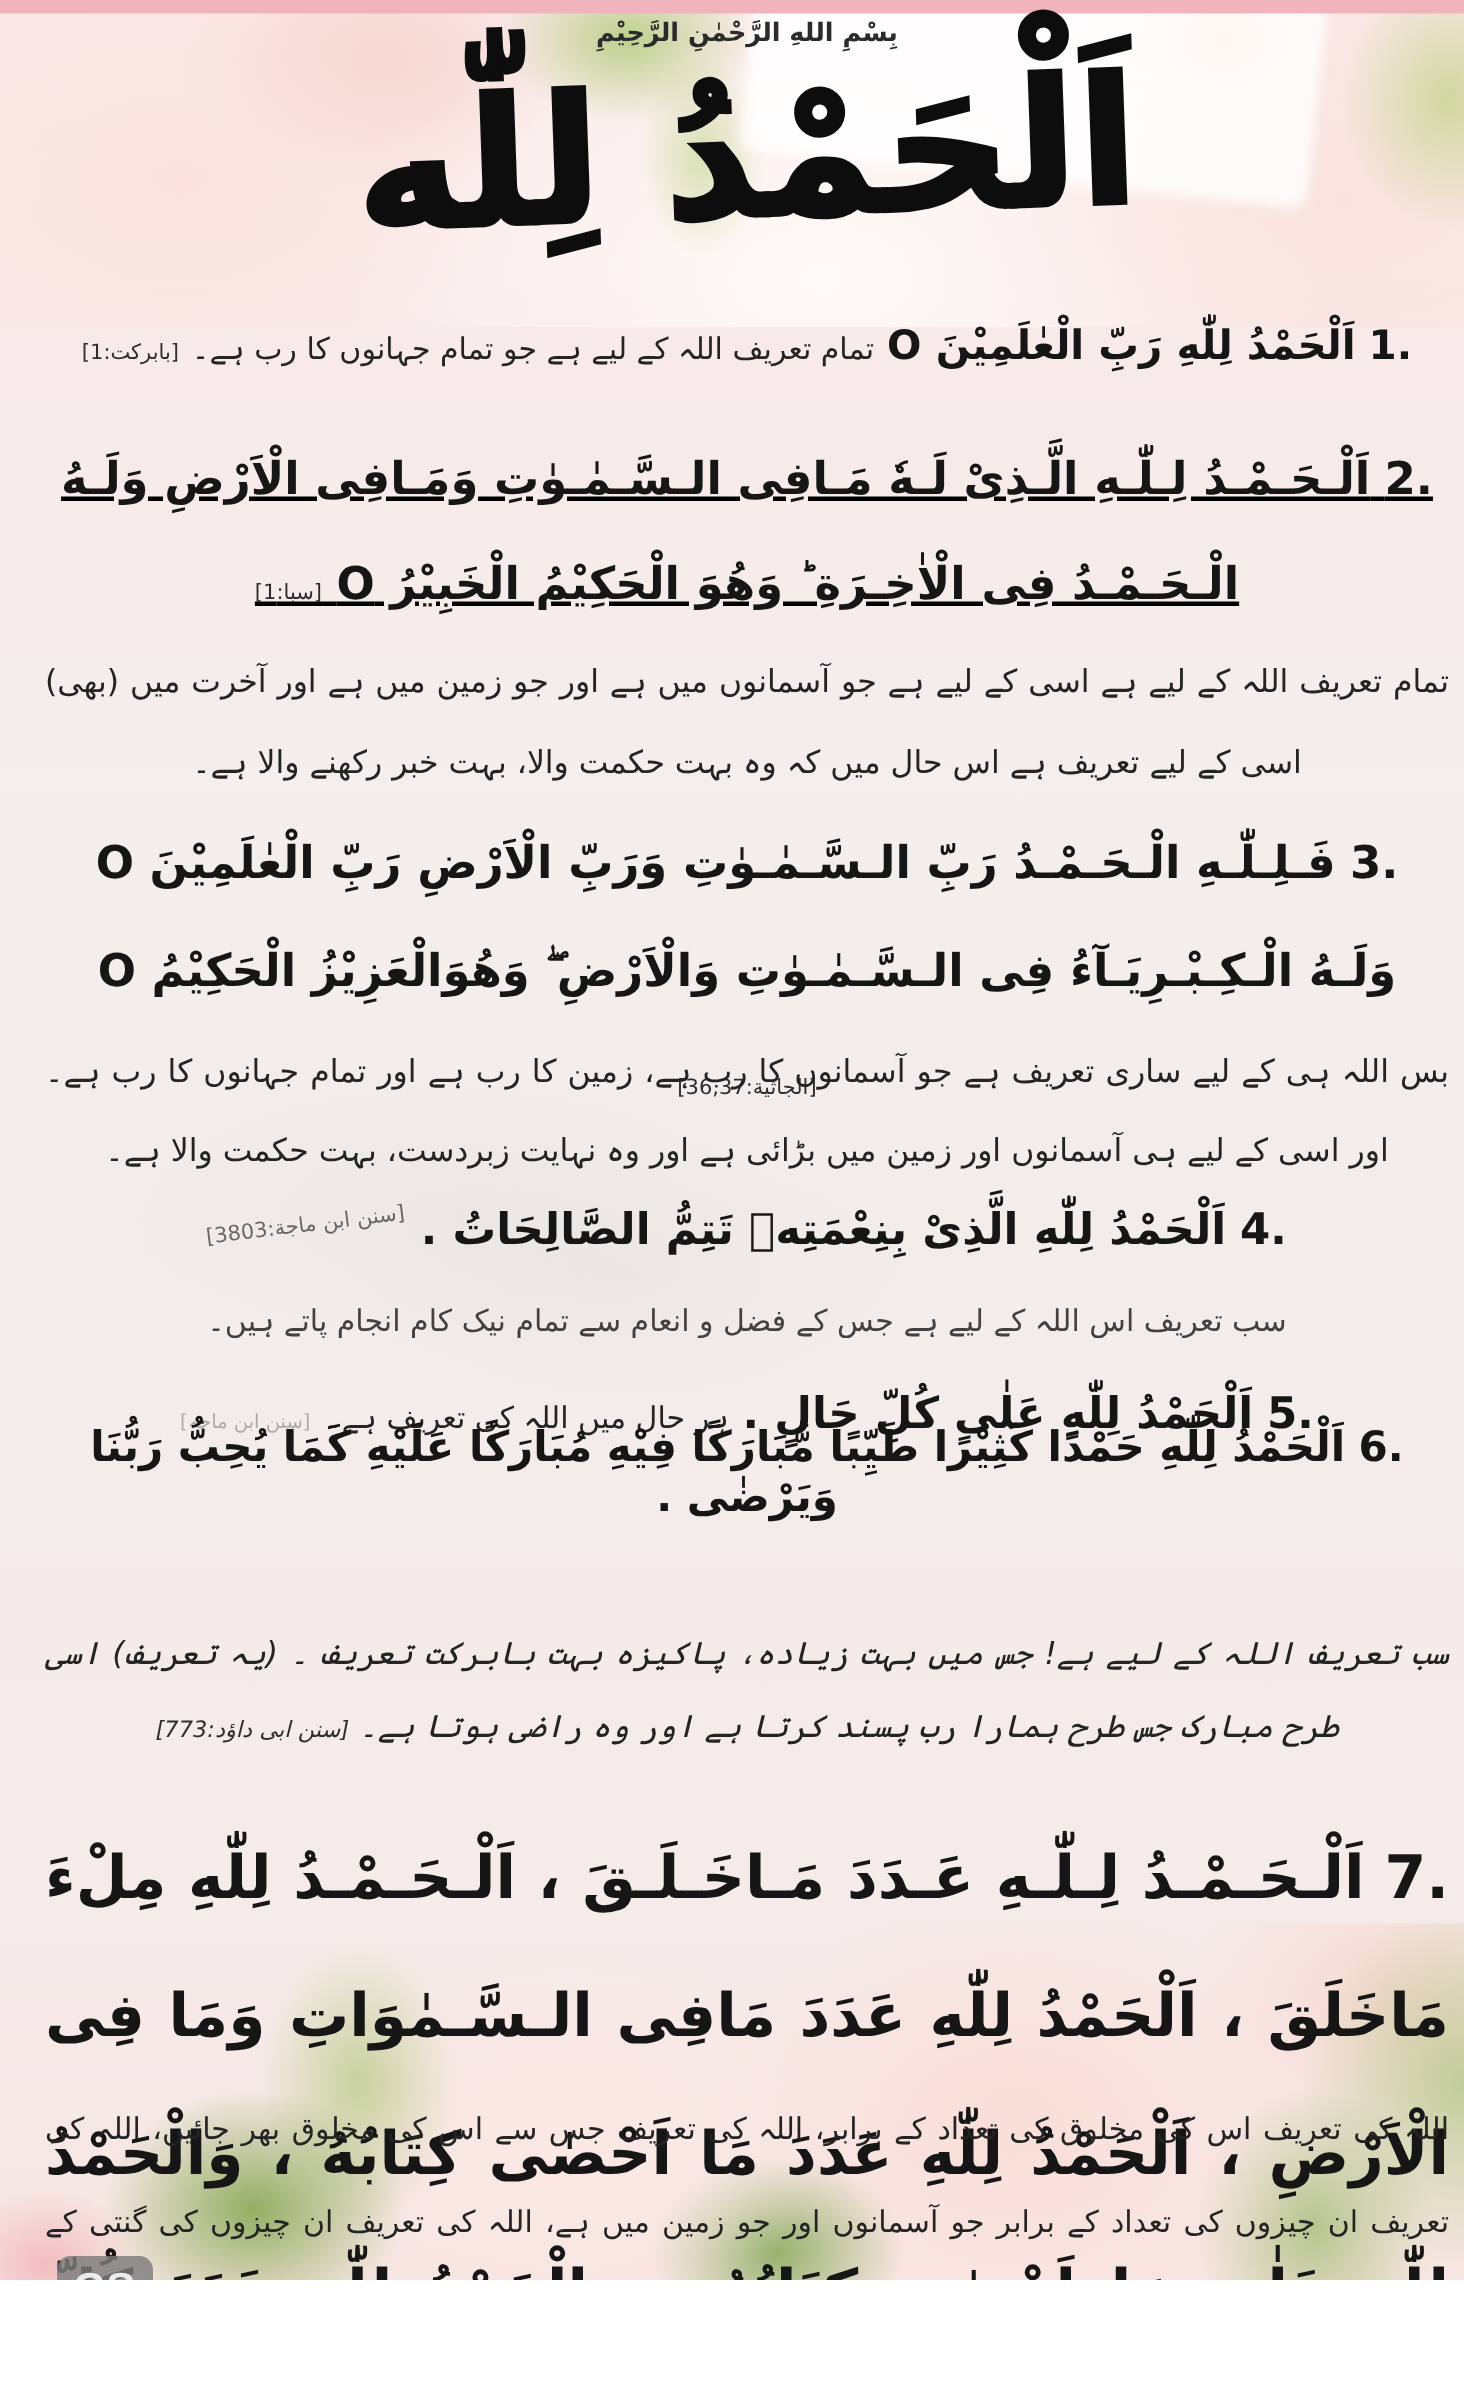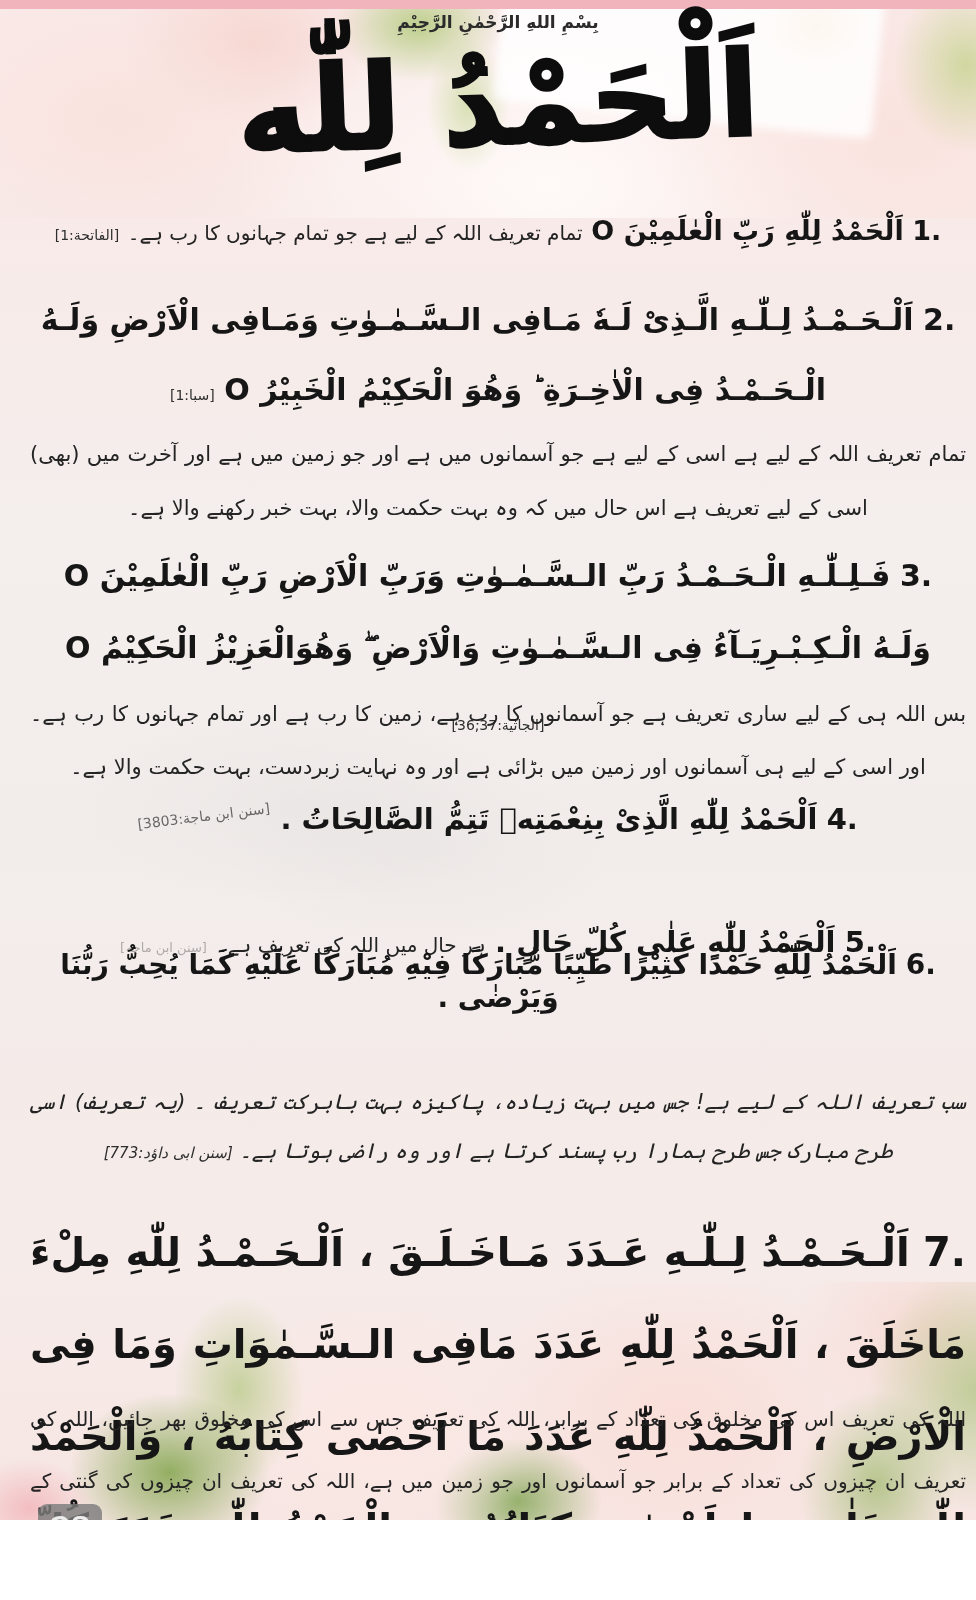--- a/index.html
+++ b/index.html
@@ -69,21 +69,21 @@
   }
   .ar{font-weight:bold;color:#161616;}
   .ur{font-weight:normal;color:#242424;}
   .num{direction:ltr;unicode-bidi:isolate;font-weight:bold;color:#161616;}
   .ref{font-size:14px;font-weight:normal;color:#2e2e2e;white-space:nowrap;}
   .ref-rot{display:inline-block;transform:rotate(-7deg) translateY(-8px);opacity:.7;}
   .ref-faded{opacity:.35;font-size:13px;}
   .u20{font-size:20px;}
 
   .item1{top:215px;font-size:27px;}
-  .item2a{top:285px;font-size:30px;line-height:2.33;}
+  .item2a{top:285px;font-size:30px;line-height:2.33;text-decoration:underline;}
   .urdu2{top:428px;font-size:21px;line-height:2.55;}
   .item3a{top:540px;font-size:30px;line-height:2.4;}
   .urdu3{top:688px;font-size:21px;line-height:2.5;}
   .item4{top:802px;font-size:29px;}
   .urdu4{top:868px;font-size:20px;opacity:.85;}
   .item5{top:925px;font-size:29px;}
   .item6a{top:948px;font-size:28px;}
   .urdu6{top:1078px;font-size:21px;line-height:2.35;font-style:italic;}
   .item7a{top:1206px;font-size:40px;line-height:2.3;}
   .urdu7{top:1388px;font-size:20px;line-height:3.1;}
@@ -123,21 +123,21 @@
   <div class="photo-bottom"></div>
   <div class="top-strip"></div>
 
   <div class="abs bismillah">بِسْمِ اللهِ الرَّحْمٰنِ الرَّحِيْمِ</div>
   <div class="abs title">اَلْحَمْدُ لِلّٰه</div>
 
   <div class="abs center item1">
     <span class="num">1.</span>
     <span class="ar">اَلْحَمْدُ لِلّٰهِ رَبِّ الْعٰلَمِيْنَ O</span>
     <span class="ur u20">تمام تعریف اللہ کے لیے ہے جو تمام جہانوں کا رب ہے۔</span>
-    <span class="ref">[الفاتحة:1]</span>
+    <span class="ref">[بابرکت:1]</span>
   </div>
 
   <div class="abs center item2a">
     <span class="num">2.</span>
     <span class="ar">اَلْـحَـمْـدُ لِـلّٰـهِ الَّـذِیْ لَـهٗ مَـافِی الـسَّـمٰـوٰتِ وَمَـافِی الْاَرْضِ وَلَـهُ الْـحَـمْـدُ فِی الْاٰخِـرَةِ ؕ وَهُوَ الْحَكِيْمُ الْخَبِيْرُ O</span>
     <span class="ref">[سبا:1]</span>
   </div>
   <div class="abs just urdu2 ur">تمام تعریف اللہ کے لیے ہے اسی کے لیے ہے جو آسمانوں میں ہے اور جو زمین میں ہے اور آخرت میں (بھی) اسی کے لیے تعریف ہے اس حال میں کہ وہ بہت حکمت والا، بہت خبر رکھنے والا ہے۔</div>
 
   <div class="abs center item3a">
@@ -145,20 +145,21 @@
     <span class="ar">فَـلِـلّٰـهِ الْـحَـمْـدُ رَبِّ الـسَّـمٰـوٰتِ وَرَبِّ الْاَرْضِ رَبِّ الْعٰلَمِيْنَ O وَلَـهُ الْـكِـبْـرِيَـآءُ فِی الـسَّـمٰـوٰتِ وَالْاَرْضِ ۖ وَهُوَالْعَزِيْزُ الْحَكِيْمُ O</span>
     <span class="ref">[الجاثية:36,37]</span>
   </div>
   <div class="abs just urdu3 ur">بس اللہ ہی کے لیے ساری تعریف ہے جو آسمانوں کا رب ہے، زمین کا رب ہے اور تمام جہانوں کا رب ہے۔ اور اسی کے لیے ہی آسمانوں اور زمین میں بڑائی ہے اور وہ نہایت زبردست، بہت حکمت والا ہے۔</div>
 
   <div class="abs center item4">
     <span class="num">4.</span>
     <span class="ar">اَلْحَمْدُ لِلّٰهِ الَّذِیْ بِنِعْمَتِهٖ تَتِمُّ الصَّالِحَاتُ .</span>
     <span class="ref ref-rot">[سنن ابن ماجة:3803]</span>
   </div>
+  <div class="abs center urdu4 ur">سب تعریف اس اللہ کے لیے ہے جس کے فضل و انعام سے تمام نیک کام انجام پاتے ہیں۔</div>
 
   <div class="abs center item5">
     <span class="num">5.</span>
     <span class="ar">اَلْحَمْدُ لِلّٰهِ عَلٰى كُلِّ حَالٍ .</span>
     <span class="ur u20">ہر حال میں اللہ کی تعریف ہے۔</span>
     <span class="ref ref-faded">[سنن ابن ماجہ]</span>
   </div>
 
   <div class="abs center item6a">
     <span class="num">6.</span>

